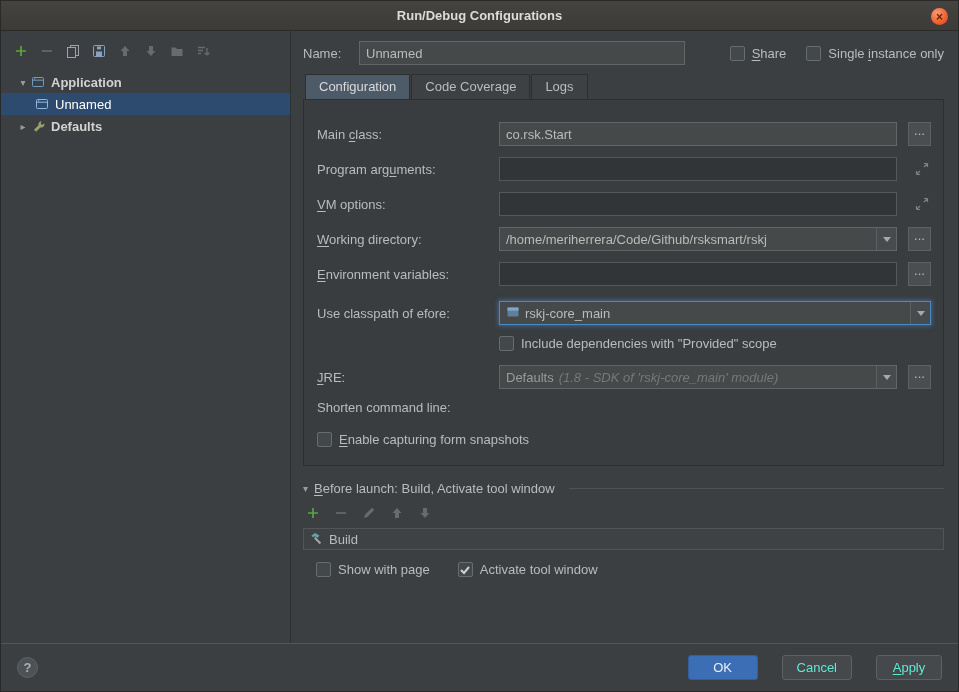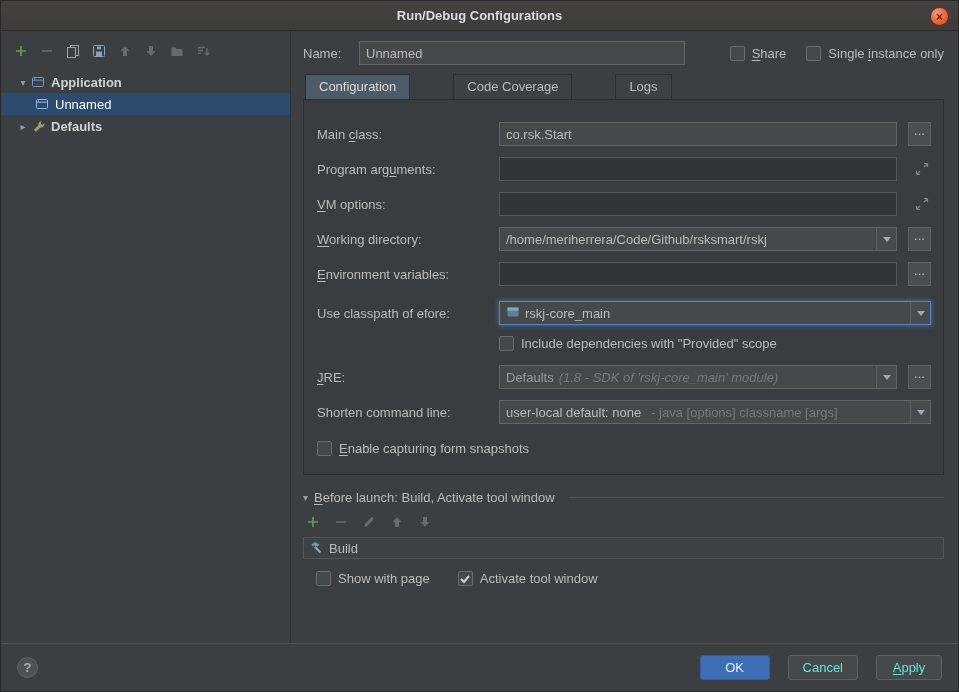--- a/index.html
+++ b/index.html
@@ -39,21 +39,21 @@
   .name-input { width:326px; }
   .hdr-checks { margin-left:auto; display:flex; align-items:center; gap:20px; }
 
   
   .cbx { display:flex; align-items:center; gap:7px; }
   .cb { width:15px; height:15px; flex:none; background:#43494a; border:1px solid #6b6b6b; border-radius:2px; cursor:pointer; display:flex; align-items:center; justify-content:center; }
   .cb svg { display:none; }
   .cb.checked svg { display:block; }
 
   
-  .tabs { display:flex; align-items:flex-end; flex:none; padding-left:2px;gap:42px; }
+  .tabs { display:flex; align-items:flex-end; flex:none; padding-left:2px; }
   .tab { padding:4px 13px 5px 13px; cursor:pointer; border:1px solid transparent; border-bottom:none; color:#bbbbbb; }
   .tab.active { background:#4d5a68; color:#dadada; border-color:#2c2e2f; }
   .tab.plain { background:#3e4143; border-color:#2c2e2f; margin-left:1px; }
 
   
   .tab-content { border:1px solid #2c2e2f; background:#3a3d3f; padding:22px 12px 16px 13px; flex:none; }
   .frow { display:flex; align-items:center; margin-bottom:11px; }
   .flabel { width:182px; flex:none; color:#bbbbbb; }
   .fwrap { flex:1; display:flex; align-items:center; min-width:0; }
   .fwrap .text-input, .fwrap .combo { width:100%; }
@@ -82,21 +82,21 @@
   .bl-head .twisty { color:#9b9b9b; font-size:10px; }
   .bl-head .bl-title { white-space:nowrap; }
   .bl-head .rule { flex:1; height:1px; background:#515151; margin-left:8px; }
   .bl-toolbar { display:flex; align-items:center; gap:12px; margin:9px 0 7px 2px; }
   .task-list { border:1px solid #515557; background:#3f4244; height:22px; display:flex; align-items:center; padding:0 5px; gap:6px; }
   .bl-checks { display:flex; align-items:center; gap:28px; margin-top:12px; padding-left:13px; }
 
   
   .footer { height:48px; flex:none; border-top:1px solid #565656; display:flex; align-items:center; padding:0 16px; }
   .help-btn { width:21px; height:21px; border-radius:50%; background:#4e5254; border:1px solid #5f6365; color:#a6b0b8; display:flex; align-items:center; justify-content:center; font-weight:bold; cursor:pointer; }
-  .footer-btns { margin-left:auto; display:flex; align-items:flex-end; gap:18px;padding-left:24px; }
+  .footer-btns { margin-left:auto; display:flex; align-items:flex-end; gap:24px;padding-left:24px; }
   .btn { height:25px; border-radius:3px; font:inherit; cursor:pointer; padding:0 14px; }
   .btn-ok { min-width:70px; background:#3b6eb5; border:1px solid #335f9e; color:#eaf0f7; }
   .btn-plain { min-width:66px; background:#45494b; border:1px solid #5e6163; color:#5eead4; }
   u { text-decoration:underline; text-underline-offset:2px; }
 </style>
 </head>
 <body>
 
 <div class="window">
 
@@ -323,31 +323,20 @@
                 </span>
             </div>
           </div>
           <div class="suffix">
               <button class="browse-btn">...</button>
             </div>
         </div>
 
         <div class="frow">
           <label class="flabel">Shorten command line:</label>
-          <div class="fwrap">
-            <div class="combo">
-              <span class="ctext">
-                <span>user-local default: none</span>
-                <span class="hint">- java [options] classname [args]</span>
-              </span>
-              <span class="carrow">
-                  <i class="caret"></i>
-                </span>
-            </div>
-          </div>
         </div>
 
         <div class="cbx snap-check">
           <span class="cb">
             
           </span>
           <label><u>E</u>nable capturing form snapshots</label>
         </div>
       </div>
 

